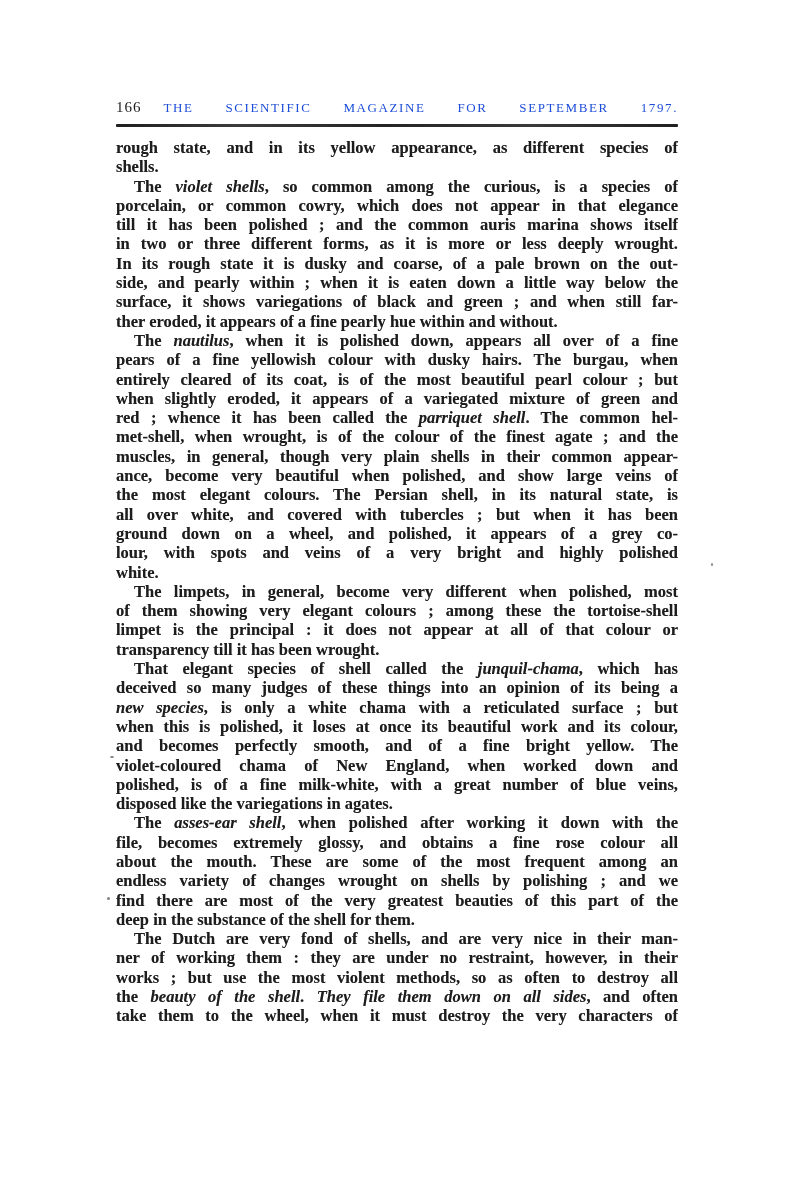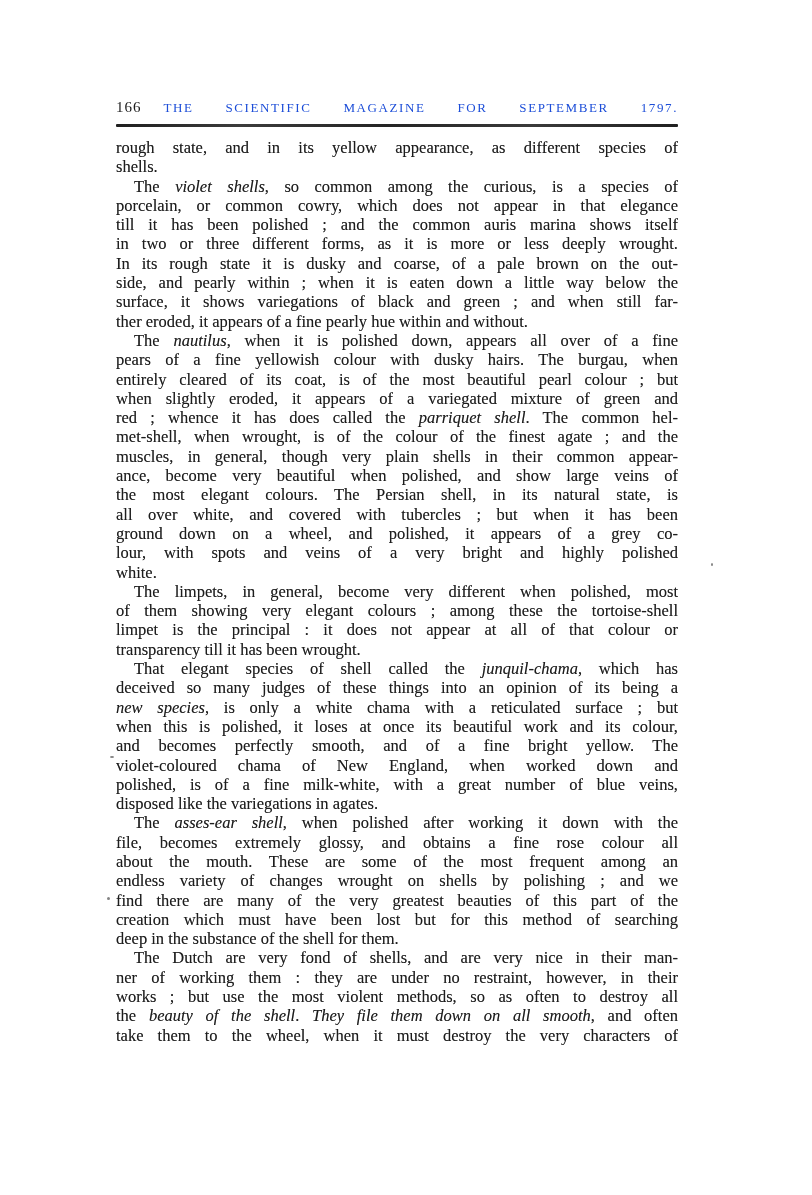--- a/index.html
+++ b/index.html
@@ -45,21 +45,21 @@
     background: linear-gradient(90deg, #1f1f1f 0%, #3c3c3c 22%, #242424 48%, #3a3a3a 74%, #202020 100%);
     border-radius: 1px;
   }
   .body-text {
     margin-top: 11px;
     font-size: 16.5px;
     line-height: 19.3px;
     color: #1d1d1d;
     text-shadow: 0 0 0.4px rgba(20,20,20,0.45);
   }
-  .paragraph { margin: 0; }
+  .paragraph { margin: 0; font-weight: bold; }
   .tline {
     text-align: justify;
     text-align-last: justify;
     white-space: nowrap;
     overflow: hidden;
   }
   .tline.lastline { text-align-last: left; }
   .tline.indent { text-indent: 18px; }
   .tline i { font-style: italic; }
   .speck {
@@ -94,21 +94,21 @@
         <div class="tline"><span>In its rough state it is dusky and coarse, of a pale brown on the out-</span></div>
         <div class="tline"><span>side, and pearly within ; when it is eaten down a little way below the</span></div>
         <div class="tline"><span>surface, it shows variegations of black and green ; and when still far-</span></div>
         <div class="tline lastline"><span>ther eroded, it appears of a fine pearly hue within and without.</span></div>
       </div>
       <div class="paragraph">
         <div class="tline indent"><span>The </span><i>nautilus</i><span>, when it is polished down, appears all over of a fine</span></div>
         <div class="tline"><span>pears of a fine yellowish colour with dusky hairs. The burgau, when</span></div>
         <div class="tline"><span>entirely cleared of its coat, is of the most beautiful pearl colour ; but</span></div>
         <div class="tline"><span>when slightly eroded, it appears of a variegated mixture of green and</span></div>
-        <div class="tline"><span>red ; whence it has does called the </span><i>parriquet shell</i><span>. The common hel-</span></div>
+        <div class="tline"><span>red ; whence it has been called the </span><i>parriquet shell</i><span>. The common hel-</span></div>
         <div class="tline"><span>met-shell, when wrought, is of the colour of the finest agate ; and the</span></div>
         <div class="tline"><span>muscles, in general, though very plain shells in their common appear-</span></div>
         <div class="tline"><span>ance, become very beautiful when polished, and show large veins of</span></div>
         <div class="tline"><span>the most elegant colours. The Persian shell, in its natural state, is</span></div>
         <div class="tline"><span>all over white, and covered with tubercles ; but when it has been</span></div>
         <div class="tline"><span>ground down on a wheel, and polished, it appears of a grey co-</span></div>
         <div class="tline"><span>lour, with spots and veins of a very bright and highly polished</span></div>
         <div class="tline lastline"><span>white.</span></div>
       </div>
       <div class="paragraph">
@@ -125,29 +125,28 @@
         <div class="tline"><span>and becomes perfectly smooth, and of a fine bright yellow. The</span></div>
         <div class="tline"><span>violet-coloured chama of New England, when worked down and</span></div>
         <div class="tline"><span>polished, is of a fine milk-white, with a great number of blue veins,</span></div>
         <div class="tline lastline"><span>disposed like the variegations in agates.</span></div>
       </div>
       <div class="paragraph">
         <div class="tline indent"><span>The </span><i>asses-ear shell</i><span>, when polished after working it down with the</span></div>
         <div class="tline"><span>file, becomes extremely glossy, and obtains a fine rose colour all</span></div>
         <div class="tline"><span>about the mouth. These are some of the most frequent among an</span></div>
         <div class="tline"><span>endless variety of changes wrought on shells by polishing ; and we</span></div>
-        <div class="tline"><span>find there are many of the very greatest beauties of this part of the</span></div>
-        <div class="tline"><span>creation which must have been lost but for this method of searching</span></div>
+        <div class="tline"><span>find there are most of the very greatest beauties of this part of the</span></div>
         <div class="tline lastline"><span>deep in the substance of the shell for them.</span></div>
       </div>
       <div class="paragraph">
         <div class="tline indent"><span>The Dutch are very fond of shells, and are very nice in their man-</span></div>
         <div class="tline"><span>ner of working them : they are under no restraint, however, in their</span></div>
         <div class="tline"><span>works ; but use the most violent methods, so as often to destroy all</span></div>
-        <div class="tline"><span>the </span><i>beauty of the shell</i><span>. </span><i>They file them down on all smooth</i><span>, and often</span></div>
+        <div class="tline"><span>the </span><i>beauty of the shell</i><span>. </span><i>They file them down on all sides</i><span>, and often</span></div>
         <div class="tline"><span>take them to the wheel, when it must destroy the very characters of</span></div>
       </div>
     </div>
 </div>
 
 <div class="speck speck-1"></div>
 <div class="speck speck-2"></div>
 <div class="speck speck-3"></div>
 
 </body></html>

